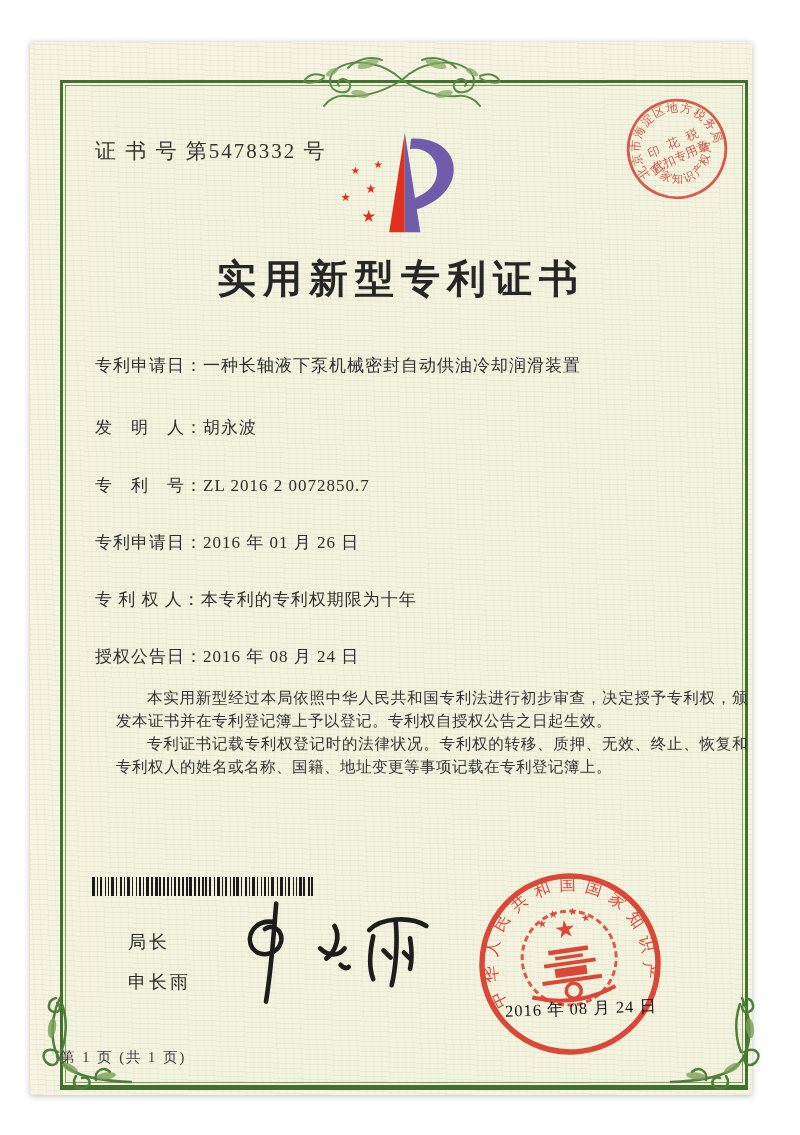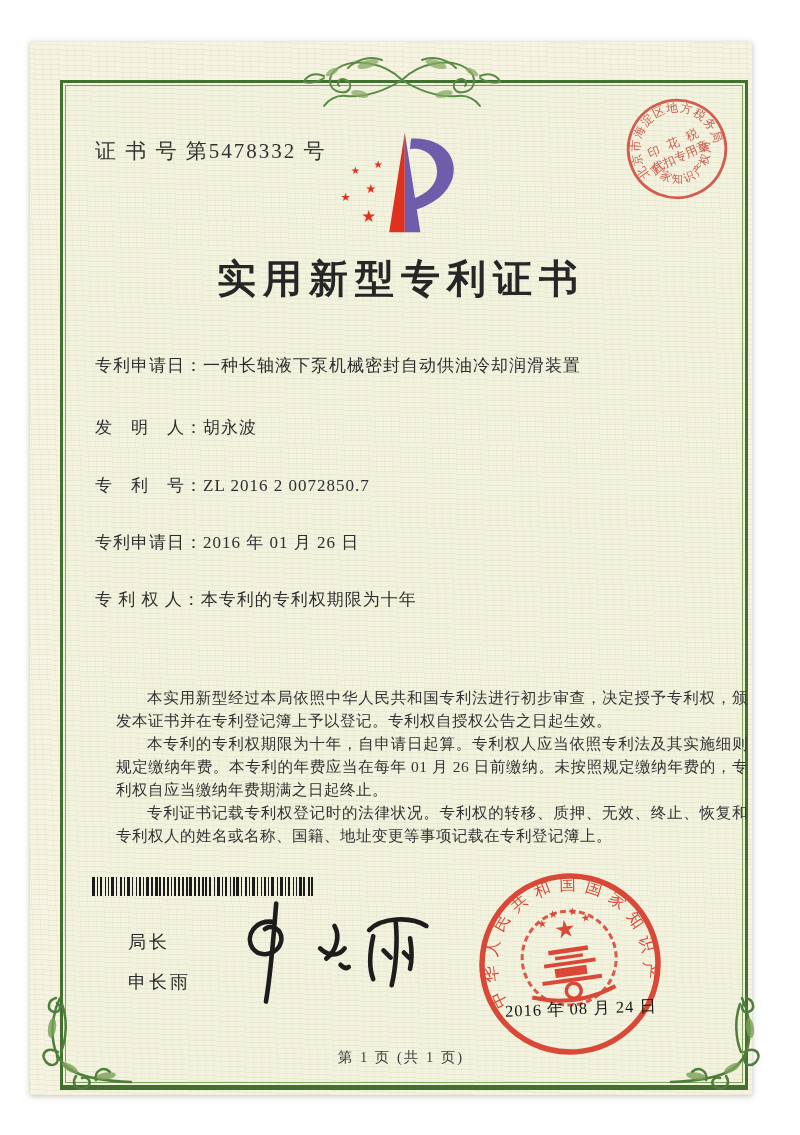--- a/index.html
+++ b/index.html
@@ -25,21 +25,21 @@
   .paras p{margin:0;text-indent:2em;font-size:15.5px;line-height:23px;
            text-align:justify;color:#333;letter-spacing:.5px;}
   .barcode{position:absolute;left:62px;top:835px;width:224px;height:19px;}
   .barcode i{position:absolute;top:0;bottom:0;background:#1b1b1b;}
   .signer{position:absolute;left:98px;top:888px;font-size:18px;color:#2b2b2b;letter-spacing:3px;}
   .signer div{margin-bottom:16px;}
   .signature{position:absolute;left:190px;top:852px;width:235px;height:115px;}
   .office-seal{position:absolute;left:440px;top:822px;width:200px;height:200px;opacity:.92;}
   .seal-date{position:absolute;left:462px;top:956px;width:178px;text-align:center;
              font-size:16.5px;color:#141414;letter-spacing:1px;transform:rotate(-2deg);z-index:5;}
-  .footer{position:absolute;left:30px;top:1006px;width:682px;text-align:center;
+  .footer{position:absolute;left:30px;top:1006px;width:682px;
           font-size:14.5px;color:#3d3d3d;letter-spacing:2px;}
   .orn-top{position:absolute;left:258px;top:8px;width:228px;height:60px;}
   .orn-corner{position:absolute;top:950px;width:100px;height:100px;}
   .orn-left{left:6px;}
   .orn-right{left:636px;transform:scaleX(-1);}
   svg text{font-family:"Liberation Serif","DejaVu Serif",serif;}
   svg .star{font-family:"DejaVu Sans",sans-serif;}
 </style>
 </head>
 <body>
@@ -129,24 +129,24 @@
     </g>
   </svg>
 
   <div class="title">实用新型专利证书</div>
 
   <div class="field f1"><span>专利申请日：</span><span>一种长轴液下泵机械密封自动供油冷却润滑装置</span></div>
   <div class="field f2"><span>发　明　人：</span><span>胡永波</span></div>
   <div class="field f3"><span>专　利　号：</span><span>ZL 2016 2 0072850.7</span></div>
   <div class="field f4"><span>专利申请日：</span><span>2016 年 01 月 26 日</span></div>
   <div class="field f5"><span>专 利 权 人：</span><span>本专利的专利权期限为十年</span></div>
+  <div class="field f6"><span>授权公告日：</span><span>2016 年 08 月 24 日</span></div>
 
   <div class="paras">
     <p>本实用新型经过本局依照中华人民共和国专利法进行初步审查，决定授予专利权，颁发本证书并在专利登记簿上予以登记。专利权自授权公告之日起生效。</p>
-    <p>本专利的专利权期限为十年，自申请日起算。专利权人应当依照专利法及其实施细则规定缴纳年费。本专利的年费应当在每年 01 月 26 日前缴纳。未按照规定缴纳年费的，专利权自应当缴纳年费期满之日起终止。</p>
     <p>专利证书记载专利权登记时的法律状况。专利权的转移、质押、无效、终止、恢复和专利权人的姓名或名称、国籍、地址变更等事项记载在专利登记簿上。</p>
   </div>
 
   <div class="barcode">
       <i style="left: 0px; width: 3px;"></i>
       <i style="left: 4.8px; width: 1.4px;"></i>
       <i style="left: 8px; width: 2px;"></i>
       <i style="left: 12.8px; width: 1.4px;"></i>
       <i style="left: 16px; width: 1.4px;"></i>
       <i style="left: 19.2px; width: 2.6px;"></i>

